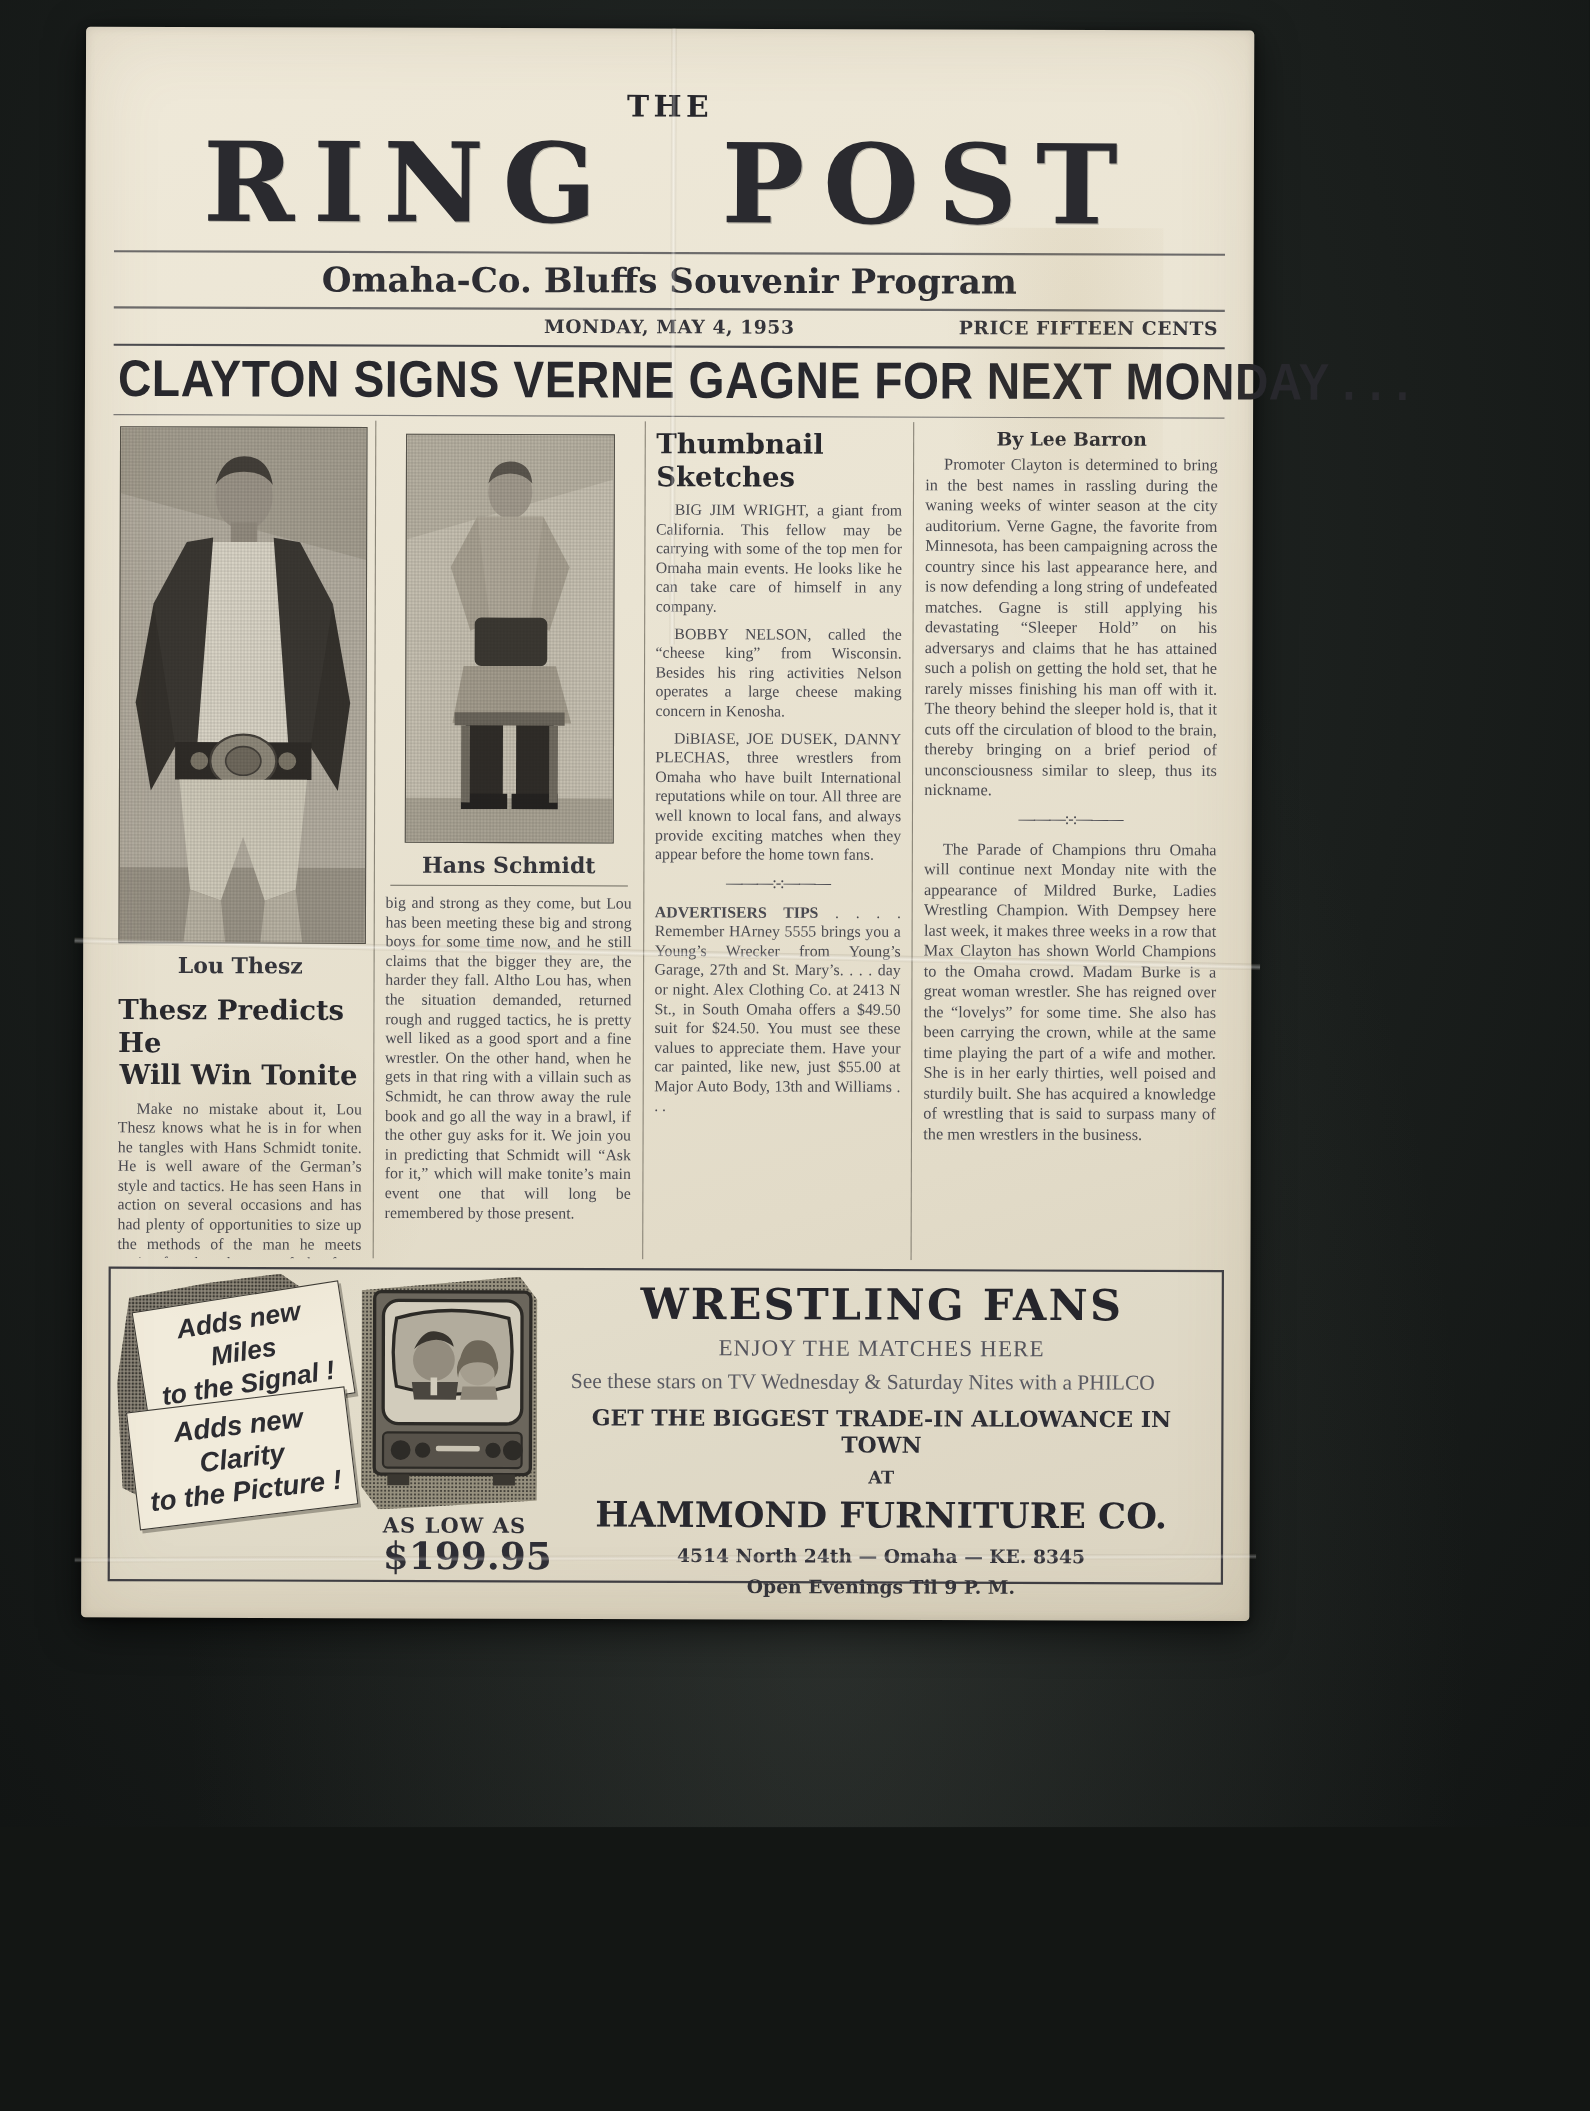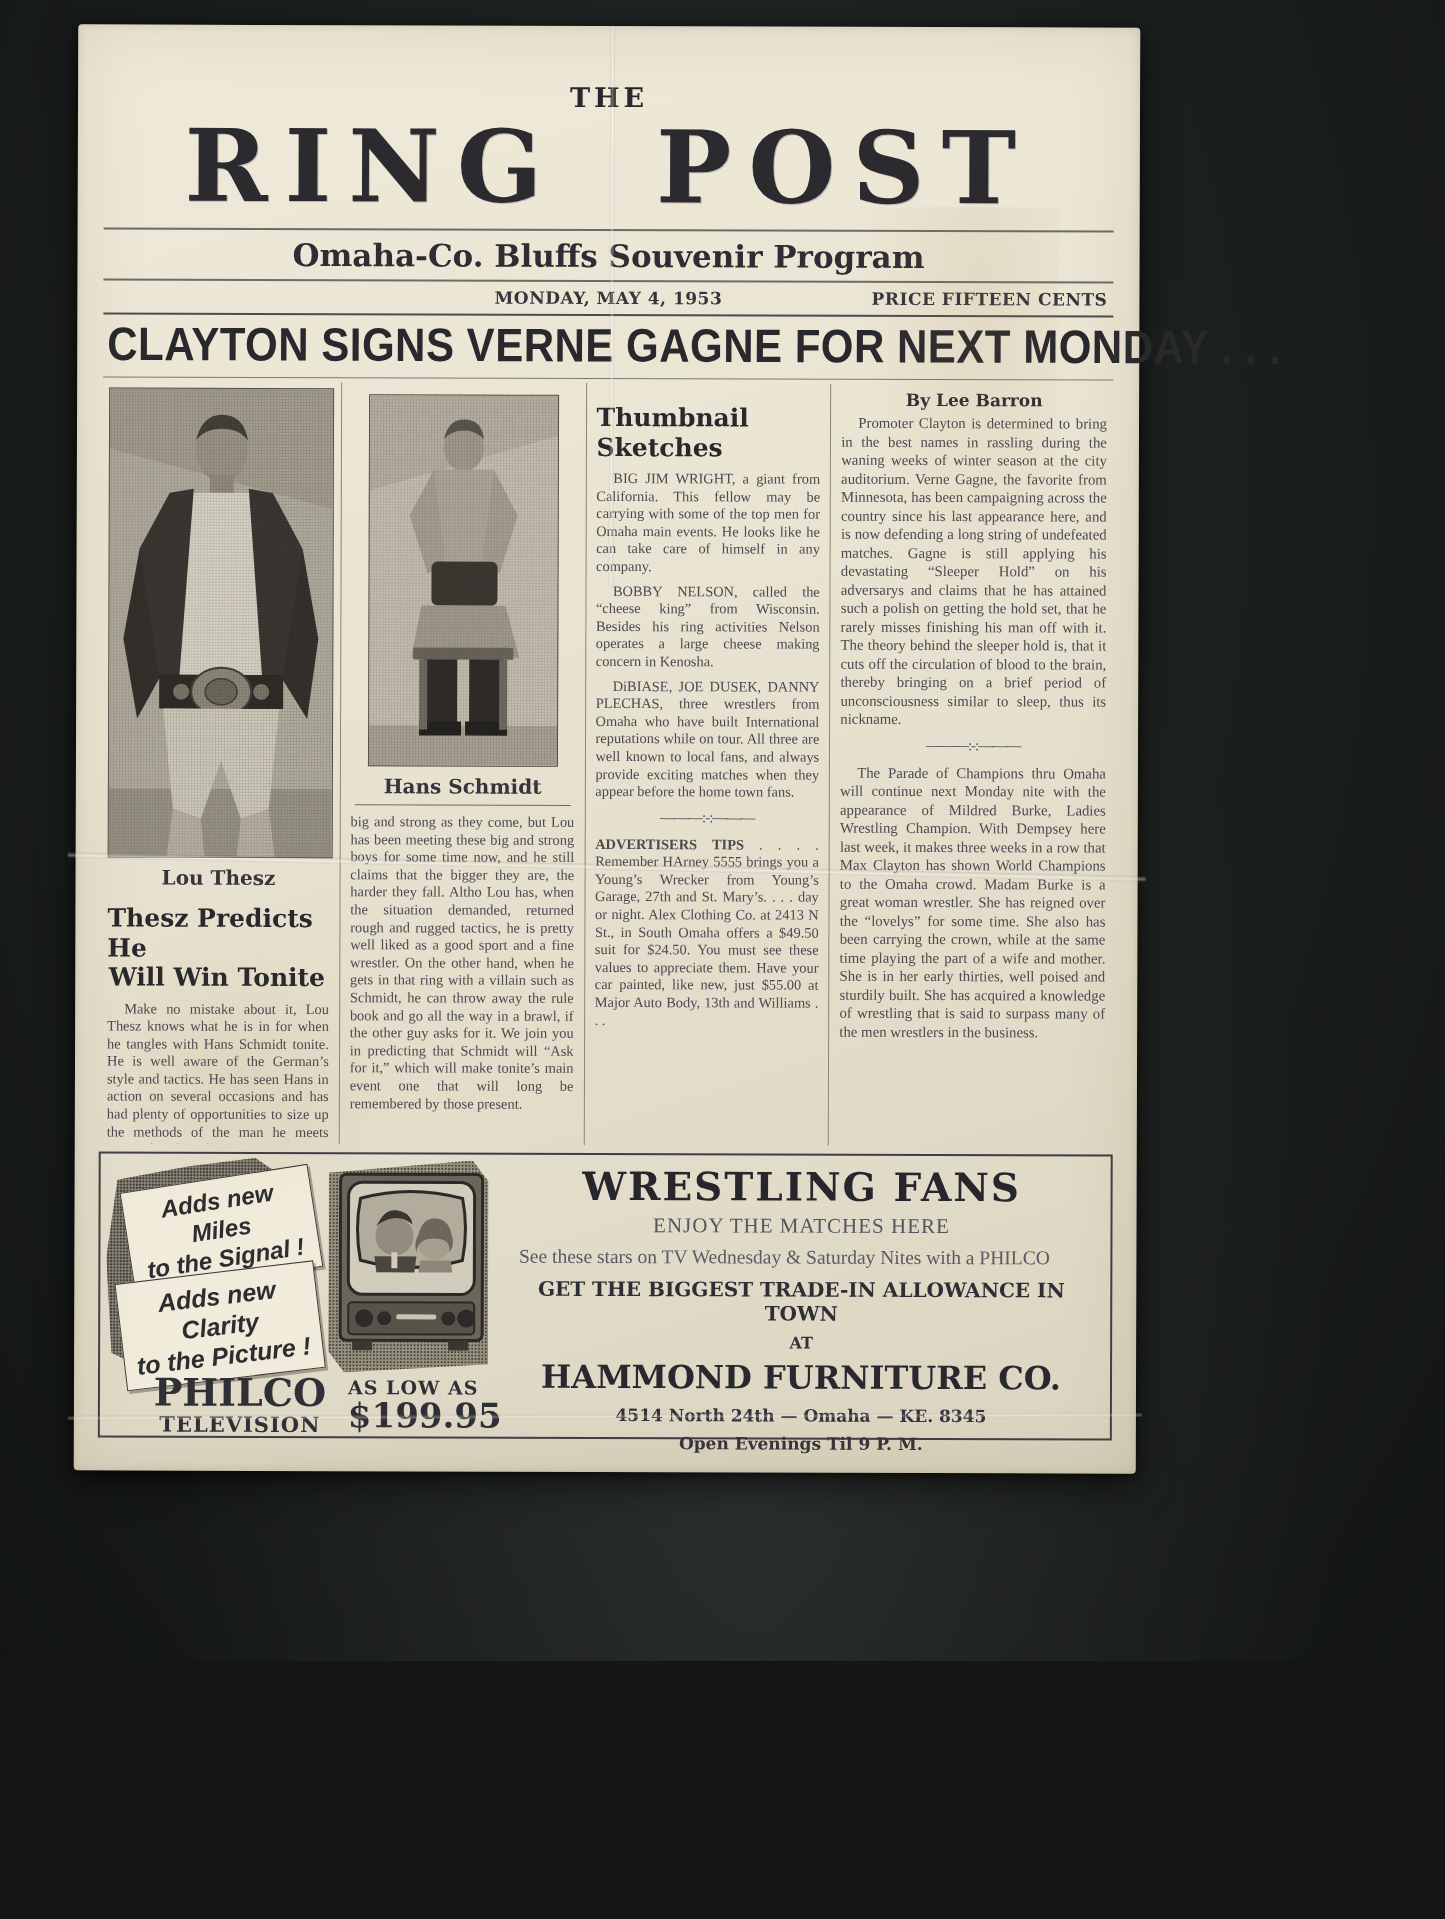--- a/index.html
+++ b/index.html
@@ -189,21 +189,21 @@
             <rect x="50" y="264" width="8" height="70" fill="#716c61"></rect>
             <rect x="130" y="264" width="8" height="70" fill="#716c61"></rect>
           </svg>
         </figure>
         <div class="caption">Hans Schmidt</div>
         <div class="caption-rule"></div>
         <p class="body">big and strong as they come, but Lou has been meeting these big and strong boys for some time now, and he still claims that the bigger they are, the harder they fall. Altho Lou has, when the situation demanded, returned rough and rugged tactics, he is pretty well liked as a good sport and a fine wrestler. On the other hand, when he gets in that ring with a villain such as Schmidt, he can throw away the rule book and go all the way in a brawl, if the other guy asks for it. We join you in predicting that Schmidt will “Ask for it,” which will make tonite’s main event one that will long be remembered by those present.</p>
       </section>
 
       <section class="col c3">
-        <h3 class="art-title" style="margin-top:16px">
+        <h3 class="art-title" style="margin-top:2px">
           <span class="l1">Thumbnail Sketches</span>
         </h3>
         <p class="body indent">BIG JIM WRIGHT, a giant from California. This fellow may be carrying with some of the top men for Omaha main events. He looks like he can take care of himself in any company.</p>
         <p class="body indent">BOBBY NELSON, called the “cheese king” from Wisconsin. Besides his ring activities Nelson operates a large cheese making concern in Kenosha.</p>
         <p class="body indent">DiBIASE, JOE DUSEK, DANNY PLECHAS, three wrestlers from Omaha who have built International reputations while on tour. All three are well known to local fans, and always provide exciting matches when they appear before the home town fans.</p>
         <div class="divider">———:-:———</div>
         <p class="body"><strong>ADVERTISERS TIPS</strong><span> . . . . Remember HArney 5555 brings you a Young’s Wrecker from Young’s Garage, 27th and St. Mary’s. . . . day or night. Alex Clothing Co. at 2413 N St., in South Omaha offers a $49.50 suit for $24.50. You must see these values to appreciate them. Have your car painted, like new, just $55.00 at Major Auto Body, 13th and Williams . . .</span></p>
       </section>
 
       <section class="col c4">
@@ -241,24 +241,20 @@
           </svg>
         </div>
         <div class="plabel plabel1">
           <span>Adds new Miles</span>
           <span class="pl2">to the Signal !</span>
         </div>
         <div class="plabel plabel2">
           <span>Adds new Clarity</span>
           <span class="pl2">to the Picture !</span>
         </div>
-        <div class="pbrand">
-          <div class="b1">PHILCO</div>
-          <div class="b2">TELEVISION</div>
-        </div>
         <div class="pprice">
           <div class="p1">AS LOW AS</div>
           <div class="p2">$199.95</div>
         </div>
       </div>
       <div class="hammond">
         <div class="h-title">WRESTLING FANS</div>
         <div class="h-line1">ENJOY THE MATCHES HERE</div>
         <div class="h-line2">See these stars on TV Wednesday &amp; Saturday Nites with a PHILCO</div>
         <div class="h-line3">GET THE BIGGEST TRADE-IN ALLOWANCE IN TOWN</div>

